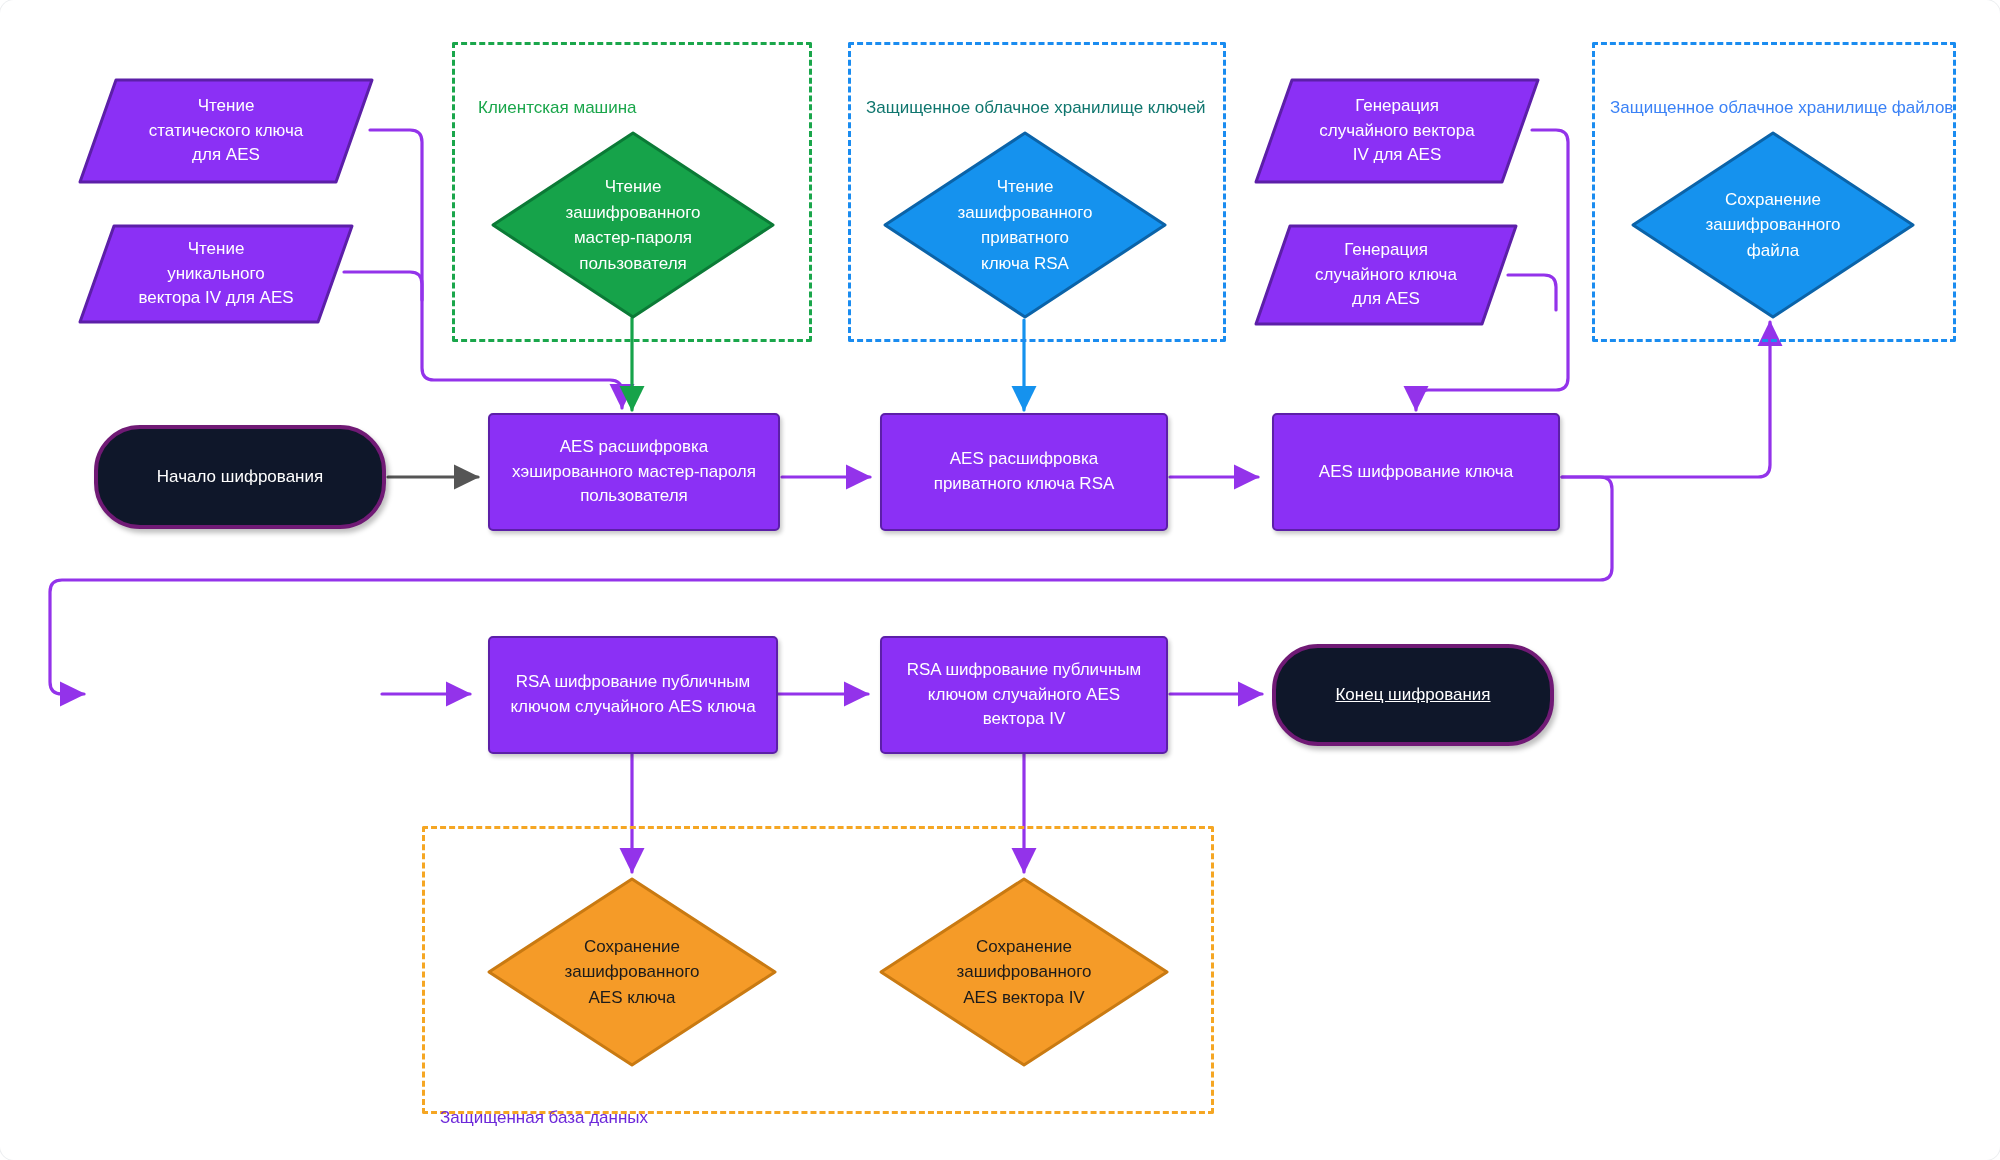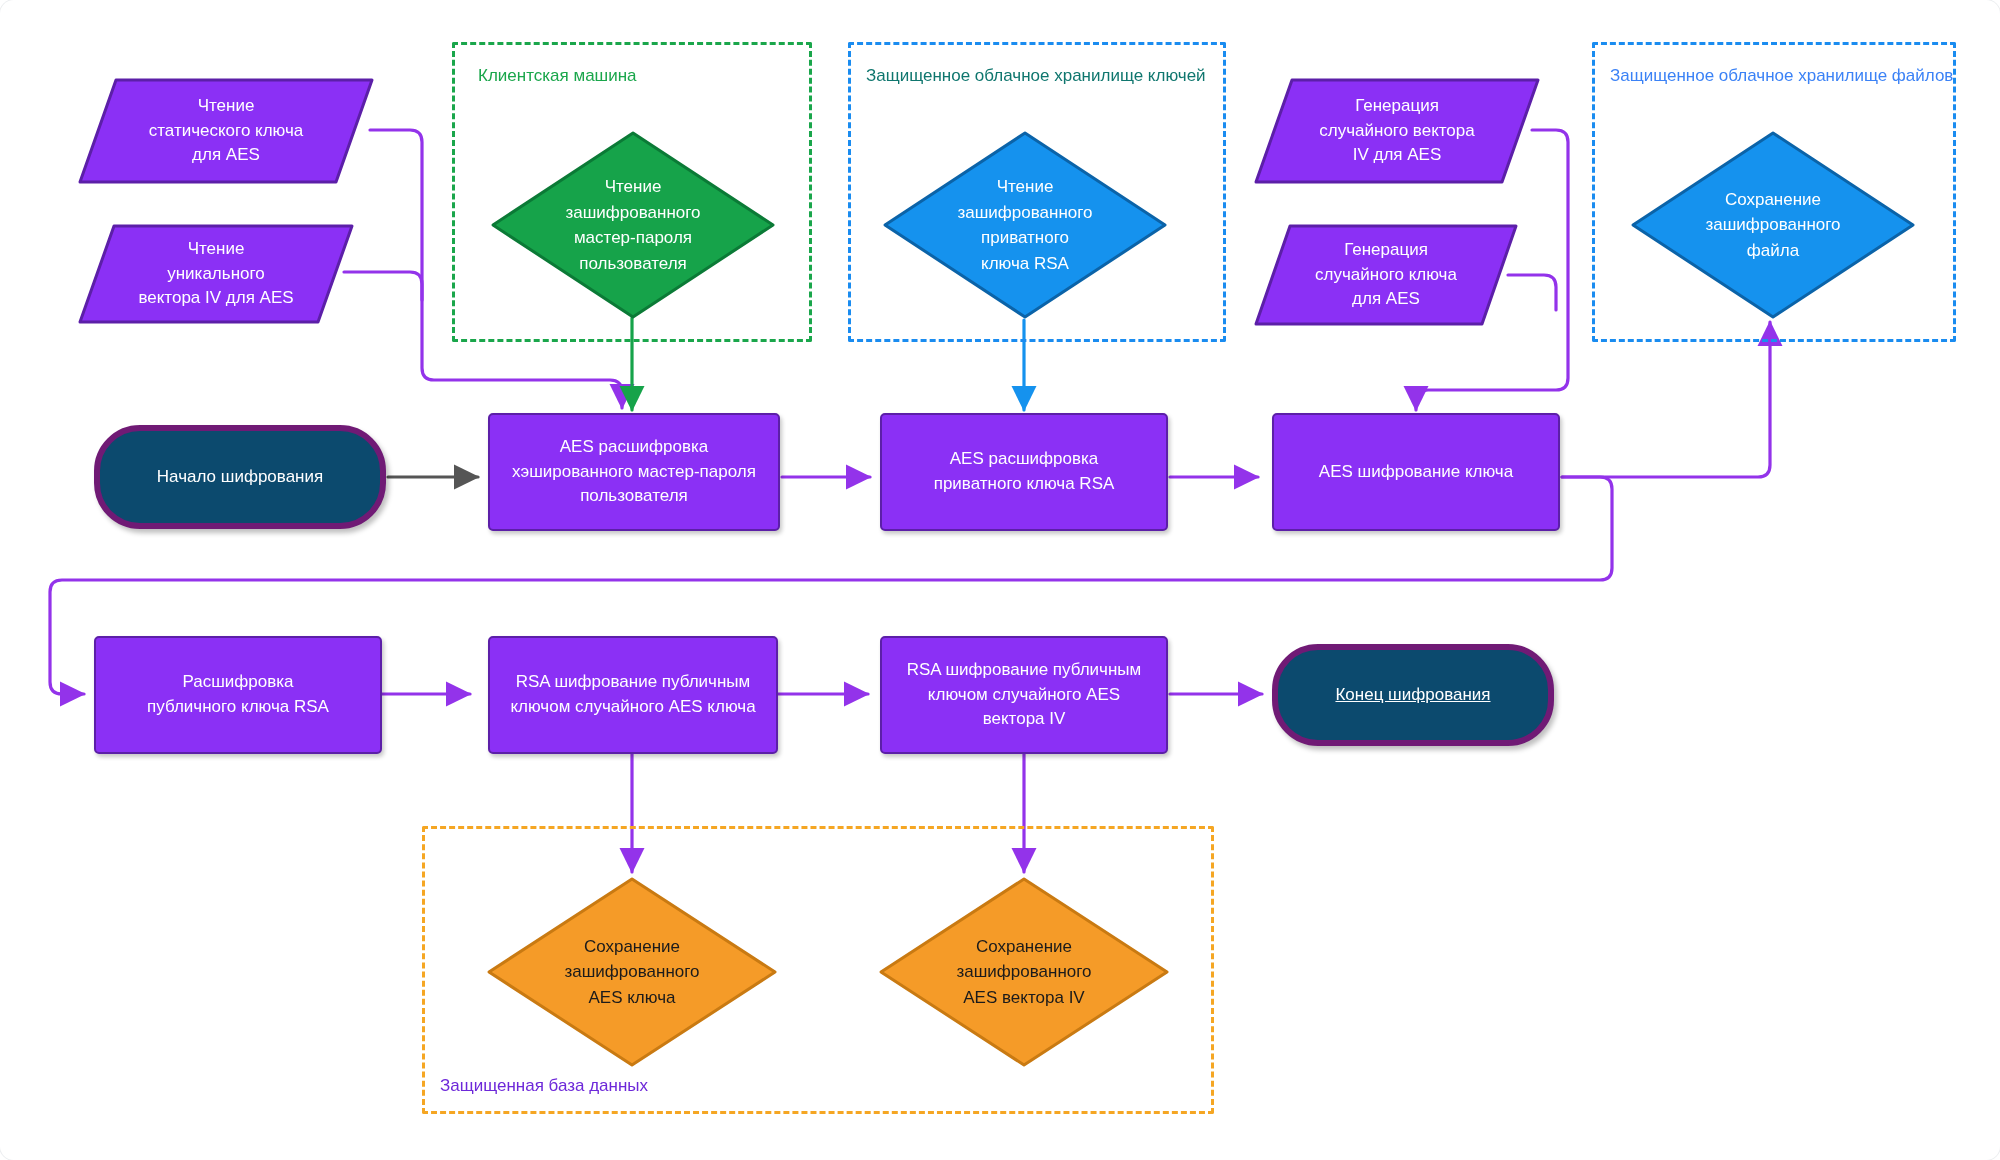--- a/index.html
+++ b/index.html
@@ -40,22 +40,22 @@
   
   .proc {
     background: #8b30f5;
     border: 2px solid #5c1fa8;
     border-radius: 5px;
     box-shadow: 2px 3px 4px rgba(0,0,0,0.22);
   }
 
   
   .term {
-    background: #0c4a6e;
-    border: 6px solid #701a75;
+    background: #0f172a;
+    border: 4px solid #701a75;
     border-radius: 46px;
     box-shadow: 3px 4px 5px rgba(0,0,0,0.25);
   }
 
   
   .para-wrap {
     position: absolute;
     z-index: 3;
   }
   .para-wrap svg { position: absolute; left: 0; top: 0; overflow: visible; }
@@ -99,20 +99,21 @@
     border-width: 3px;
     border-radius: 2px;
     z-index: 1;
     background: transparent;
   }
   .group-title {
     position: absolute;
     font-size: 17px;
     white-space: nowrap;
     z-index: 2;
+    margin-top: 32px;
   }
 </style>
 </head>
 <body>
 
 <div id="canvas">
 
   <svg id="wires" viewBox="0 0 2000 1160" xmlns="http://www.w3.org/2000/svg">
     <defs>
       <marker id="ar-purple" markerWidth="9" markerHeight="9" refX="7.5" refY="4.5" orient="auto" markerUnits="strokeWidth">
@@ -276,24 +277,20 @@
 
   <div class="node proc" style="left:880px; top:413px; width:288px; height:118px;">
     <span>AES расшифровка
 приватного ключа RSA</span>
   </div>
 
   <div class="node proc" style="left:1272px; top:413px; width:288px; height:118px;">
     <span>AES шифрование ключа</span>
   </div>
 
-  <div class="node proc" style="left:94px; top:636px; width:288px; height:118px;">
-    <span>Расшифровка
-публичного ключа RSA</span>
-  </div>
 
   <div class="node proc" style="left:488px; top:636px; width:290px; height:118px;">
     <span>RSA шифрование публичным
 ключом случайного AES ключа</span>
   </div>
 
   <div class="node proc" style="left:880px; top:636px; width:288px; height:118px;">
     <span>RSA шифрование публичным
 ключом случайного AES
 вектора IV</span>

